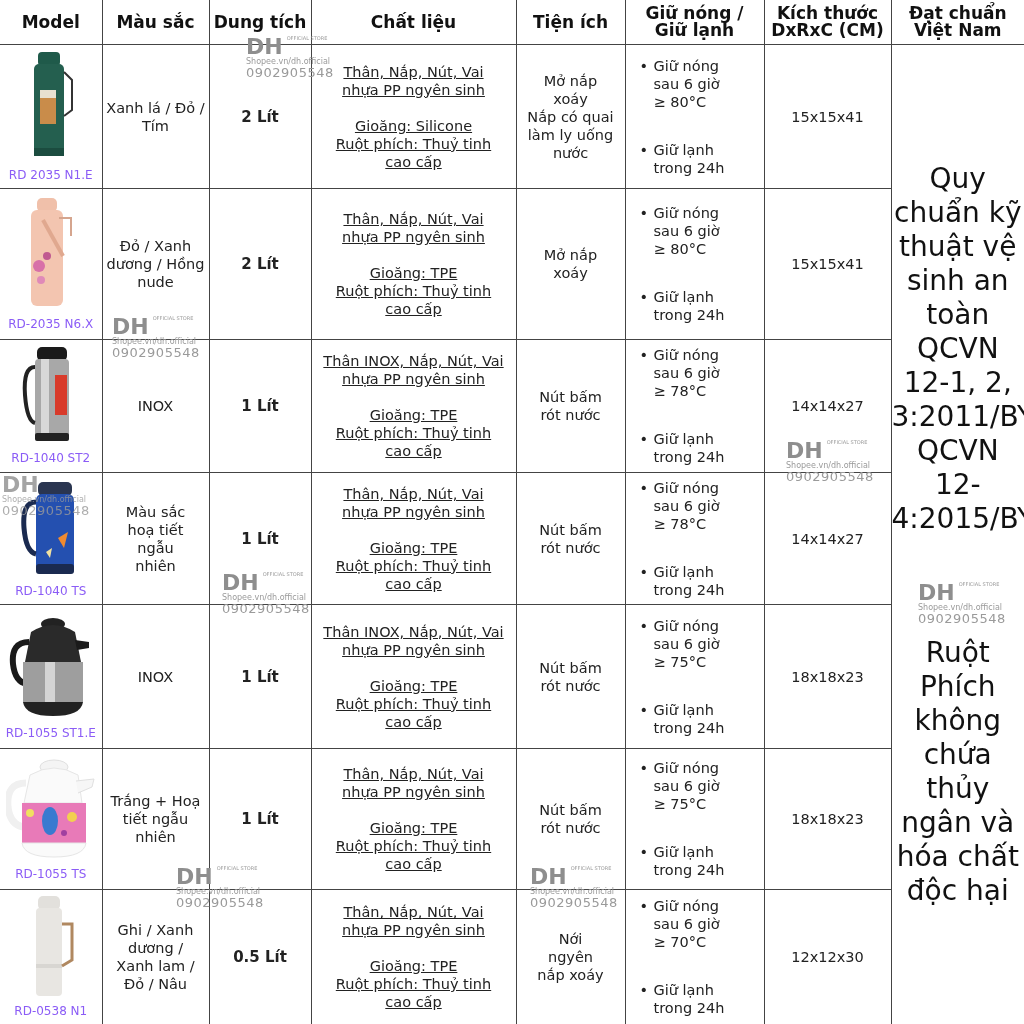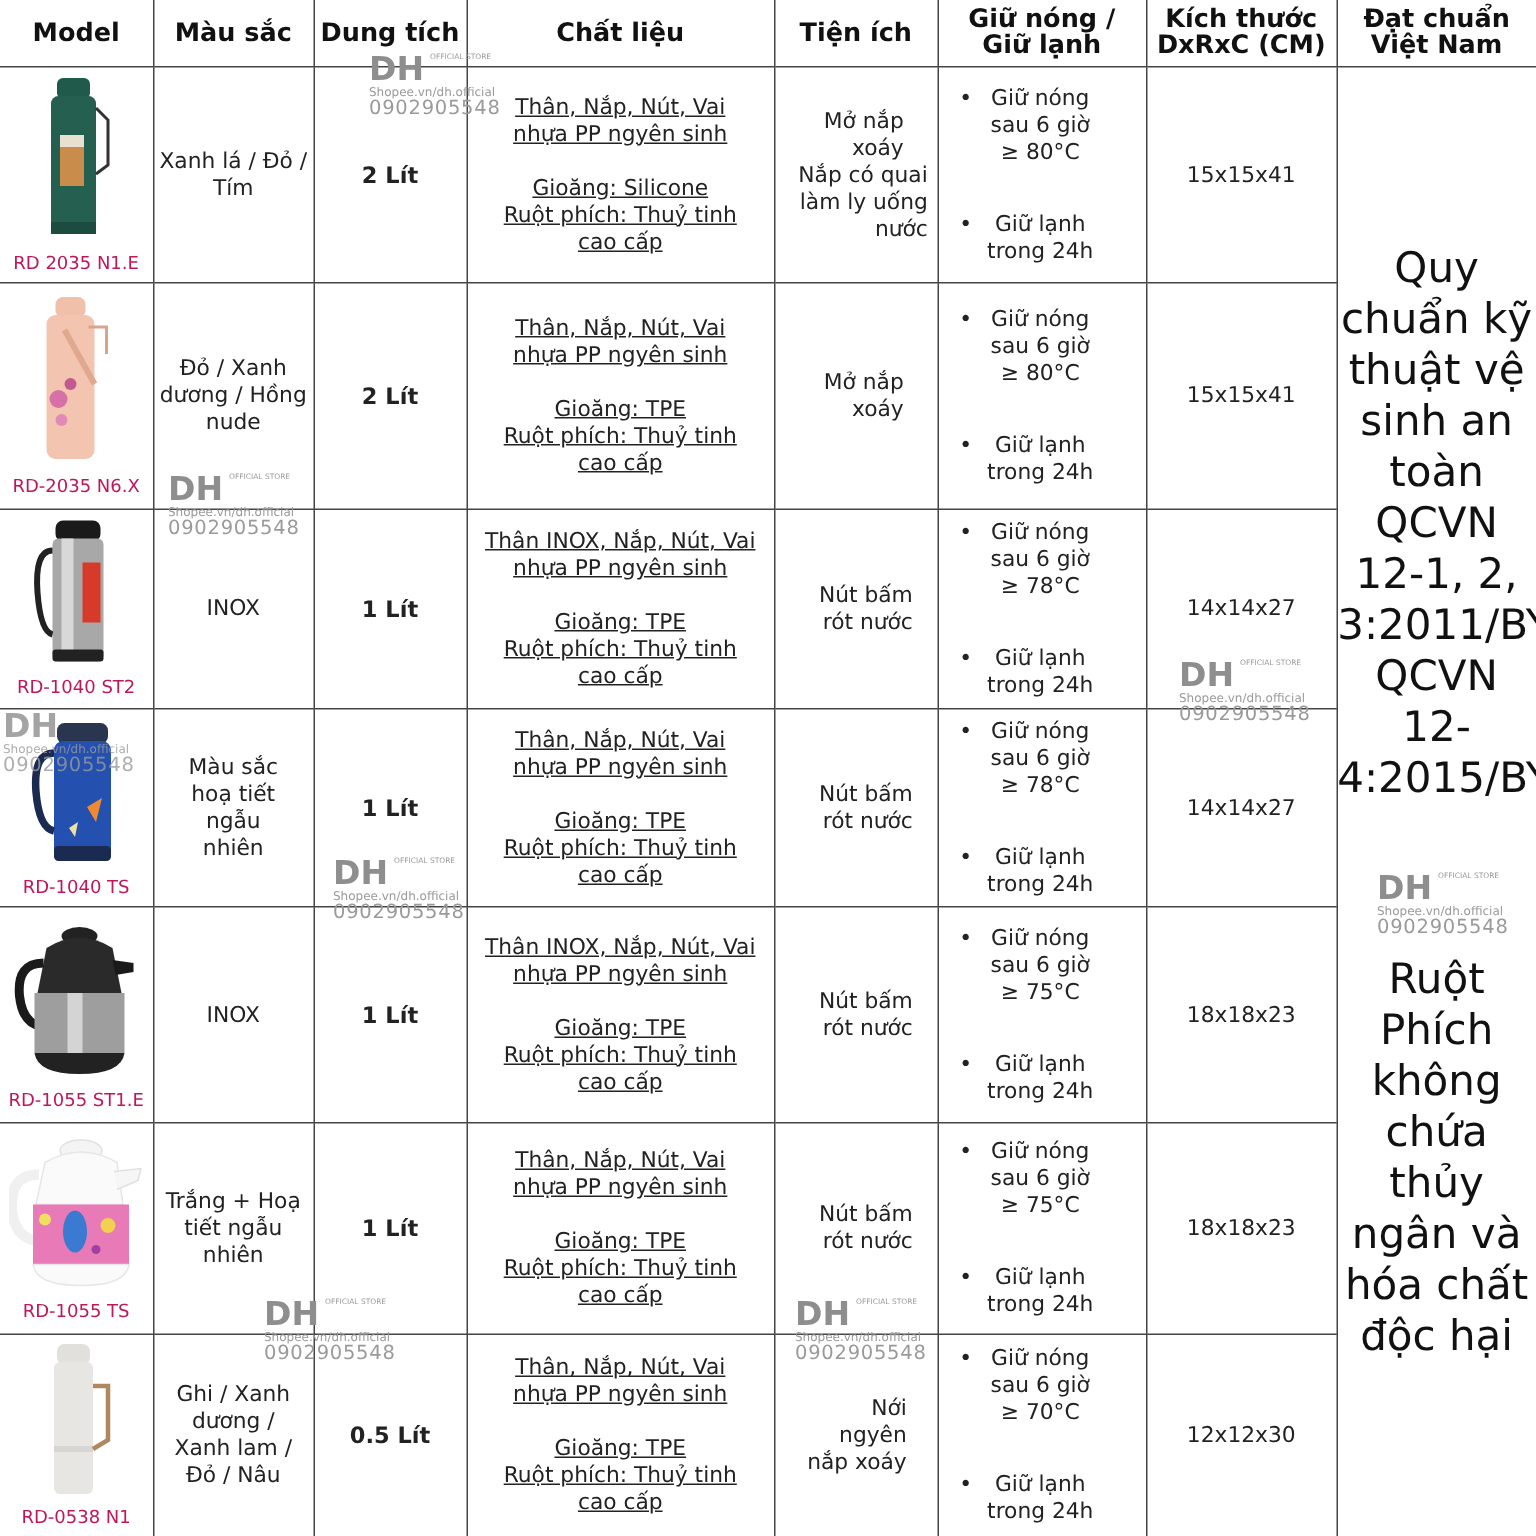--- a/index.html
+++ b/index.html
@@ -12,28 +12,28 @@
     table.spec tr:first-child th { border-top: none; }
     table.spec th:first-child, table.spec td:first-child { border-left: none; }
     table.spec th:last-child, table.spec td.std { border-right: none; }
     table.spec tr:last-child td { border-bottom: none; }
     th { font-weight: bold; font-size: 17px; line-height: 17px; color: #111; height: 44px; }
     td { font-size: 14.5px; line-height: 18px; color: #222; }
     td.cap { font-weight: bold; font-size: 15px; }
     td.std { font-size: 28px; line-height: 34px; color: #111; padding: 0 6px; }
     .model-cell { position: relative; }
     .product-img { display: block; margin: 0 auto 4px auto; }
-    .model-label { font-size: 12px; color: #be185d; }
+    .model-label { font-size: 12px; color: #8b5cf6; }
     .mat p { margin: 0; text-decoration: underline; }
     .mat .gap { height: 18px; }
-    ul.keep { list-style: none; margin: 0; padding: 0 0 0 28px; text-align: center; }
+    ul.keep { list-style: none; margin: 0; padding: 0 0 0 28px; text-align: left; }
     ul.keep li { position: relative; }
     ul.keep li::before { content: "•"; position: absolute; left: -14px; }
     ul.keep li + li { margin-top: 30px; }
-    .features p { margin: 0; text-align: right; }
+    .features p { margin: 0; }
     .wm { position: absolute; color: #9a9a9a; line-height: 1; pointer-events: none; }
     .wm .dh { font-weight: bold; font-size: 22px; color: #8e8e8e; }
     .wm .os { font-size: 5px; vertical-align: top; margin-left: 4px; }
     .wm .sp { font-size: 8px; display: block; }
     .wm .ph { font-size: 13px; display: block; letter-spacing: 0.5px; }
   </style>
 </head>
 <body>
 
 <table class="spec">

